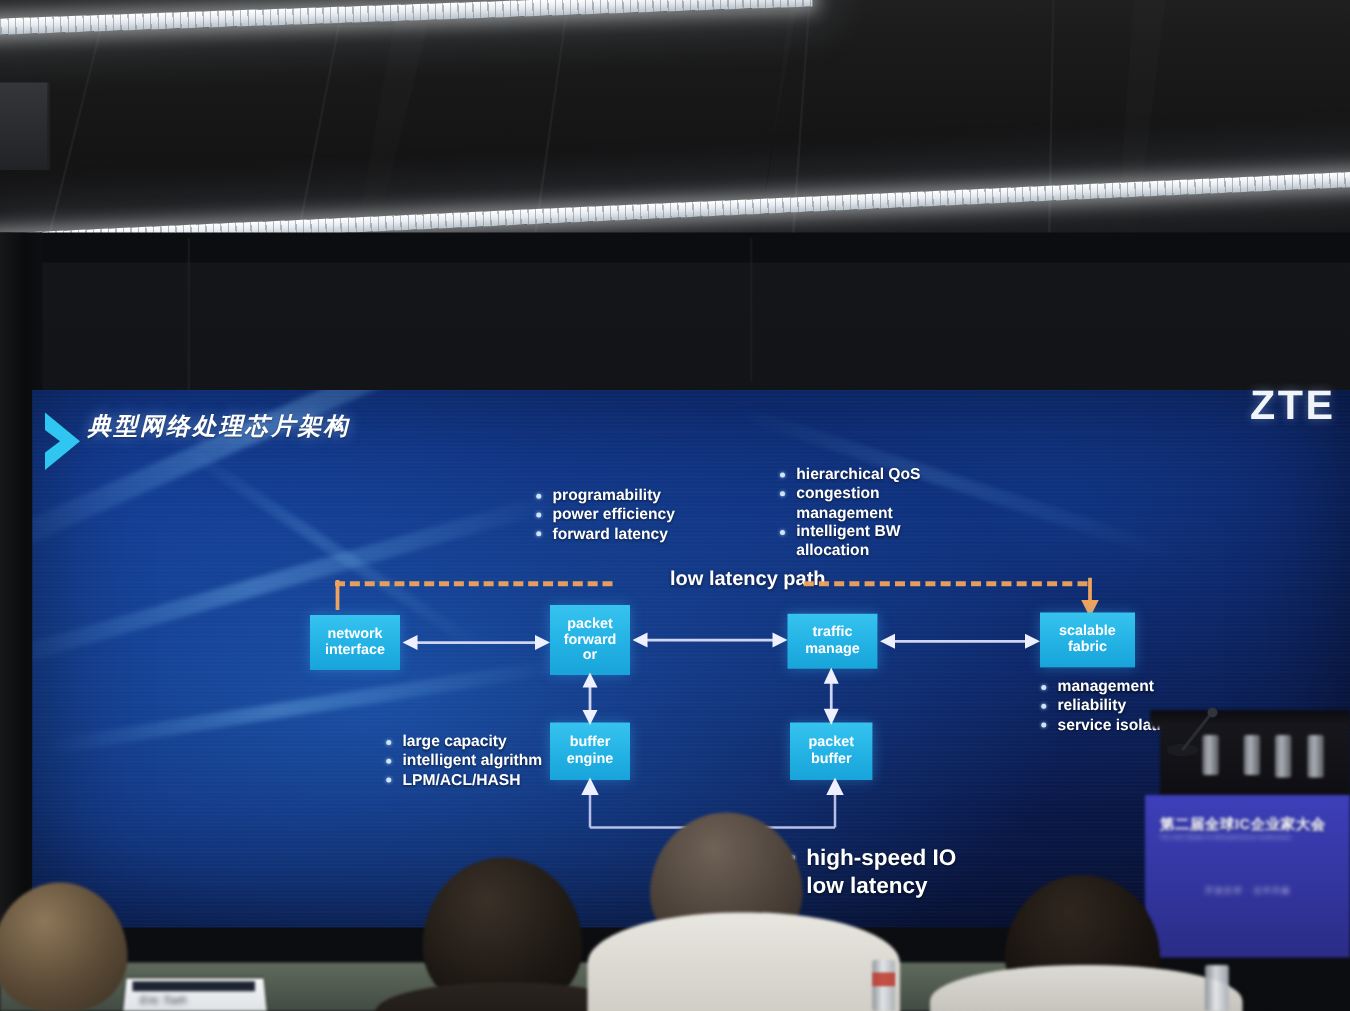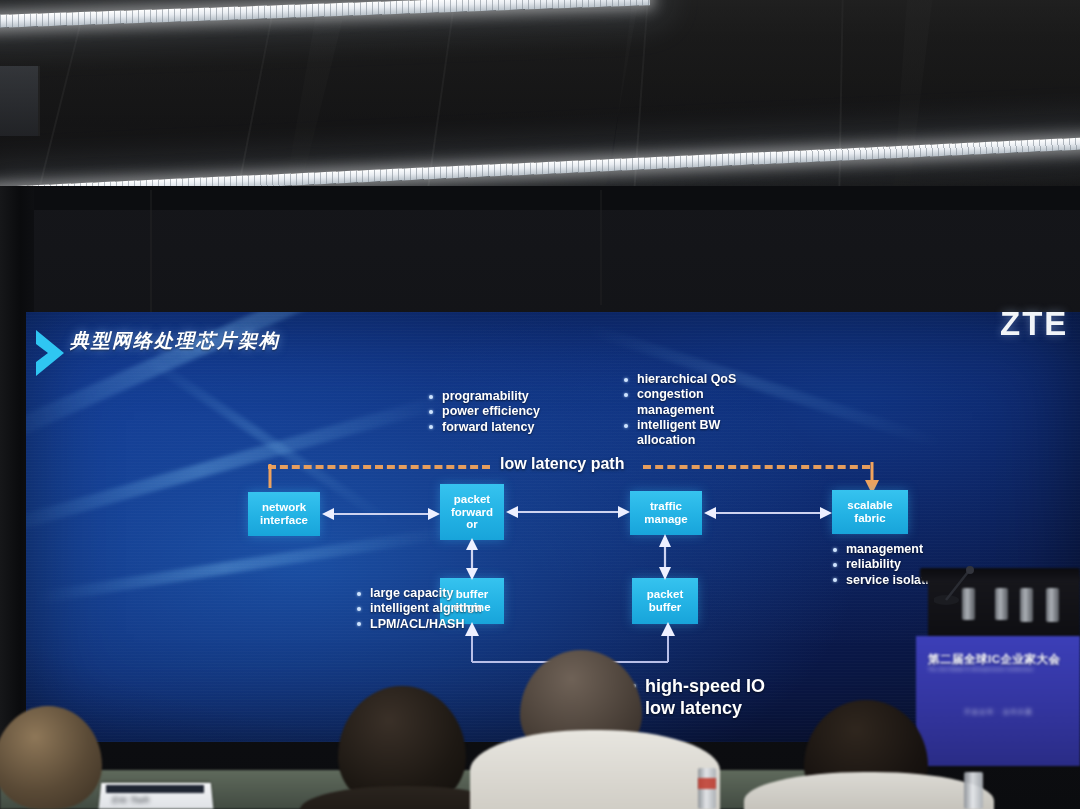--- a/index.html
+++ b/index.html
@@ -51,21 +51,21 @@
   ul{margin:0;padding:0;}
 
   
   .node{position:absolute;background:linear-gradient(180deg,#36c3ef 0%,#23b2e4 55%,#18a4da 100%);
     color:#ffffff;font-weight:bold;text-align:center;display:flex;align-items:center;
     justify-content:center;line-height:1.12;
     box-shadow:0 0 10px rgba(60,190,255,.35);}
   .arrow-h,.arrow-v{position:absolute;}
   .dashline{position:absolute;height:0;border-top:4px dashed #f0a35c;opacity:.95;}
   .dash-label{position:absolute;color:#ffffff;font-weight:bold;white-space:nowrap;
-    text-shadow:0 1px 3px rgba(0,0,0,.6);}
+    text-shadow:0 1px 3px rgba(0,0,0,.6);margin-left:36px;}
   .dash-arrow{position:absolute;}
 
   
   .podium{position:absolute;background:linear-gradient(180deg,#17171c,#0e0e12);}
   .podium-top{position:absolute;background:linear-gradient(180deg,#0b0b0f,#17171d);border-radius:2px;}
   .bottle{position:absolute;background:linear-gradient(90deg,#6e7278,#b9bec4 40%,#8a8f95 70%,#5d6166);
     border-radius:2px;opacity:.92;}
   .banner{position:absolute;background:linear-gradient(180deg,#3c3fb8 0%,#33359f 55%,#2a2c86 100%);
     overflow:hidden;}
   .banner-cn{position:absolute;color:#ffffff;font-weight:bold;white-space:nowrap;
@@ -239,21 +239,21 @@
   </svg>
 
   <svg class="arrow-v" style="left:455px;top:622px;" width="230" height="52" viewBox="0 0 230 52">
     <line x1="17" y1="40" x2="213" y2="40" stroke="#b9c0e8" stroke-width="2"></line>
     <line x1="17" y1="40" x2="17" y2="14" stroke="#b9c0e8" stroke-width="2"></line>
     <line x1="213" y1="40" x2="213" y2="14" stroke="#b9c0e8" stroke-width="2"></line>
     <path d="M17 0 L10 14 L24 14 Z" fill="#eef0ff"></path>
     <path d="M213 0 L206 14 L220 14 Z" fill="#eef0ff"></path>
   </svg>
 
-  <ul class="bullets" style="left:322px;top:586px;font-size:12.5px;margin-left:48px;">
+  <ul class="bullets" style="left:322px;top:586px;font-size:12.5px;">
     <li class="dot">large capacity</li>
     <li class="dot">intelligent algrithm</li>
     <li class="dot">LPM/ACL/HASH</li>
   </ul>
 
   <ul class="bullets" style="left:846px;top:542px;font-size:12.5px;">
     <li class="dot">management</li>
     <li class="dot">reliability</li>
     <li class="dot">service isolation</li>
   </ul>

